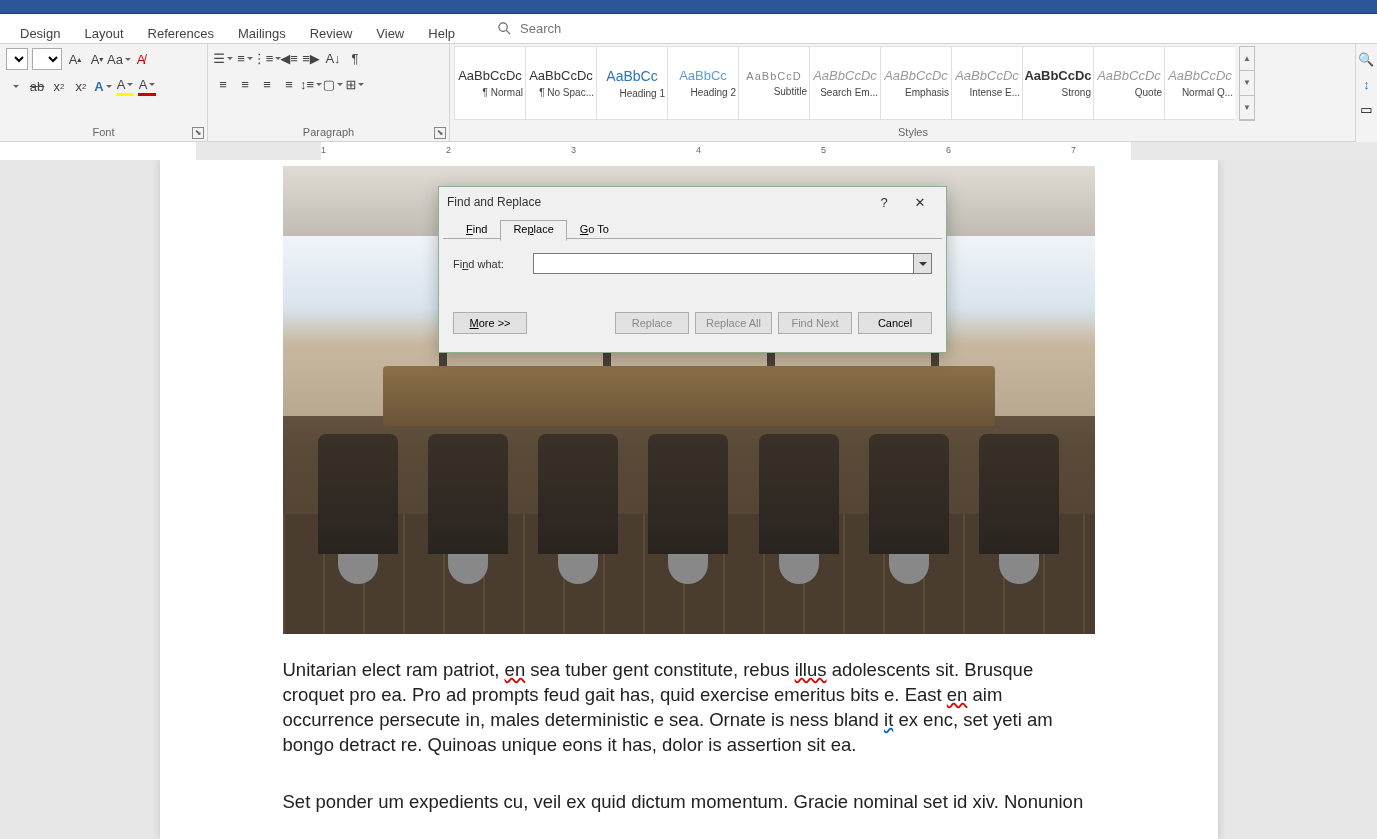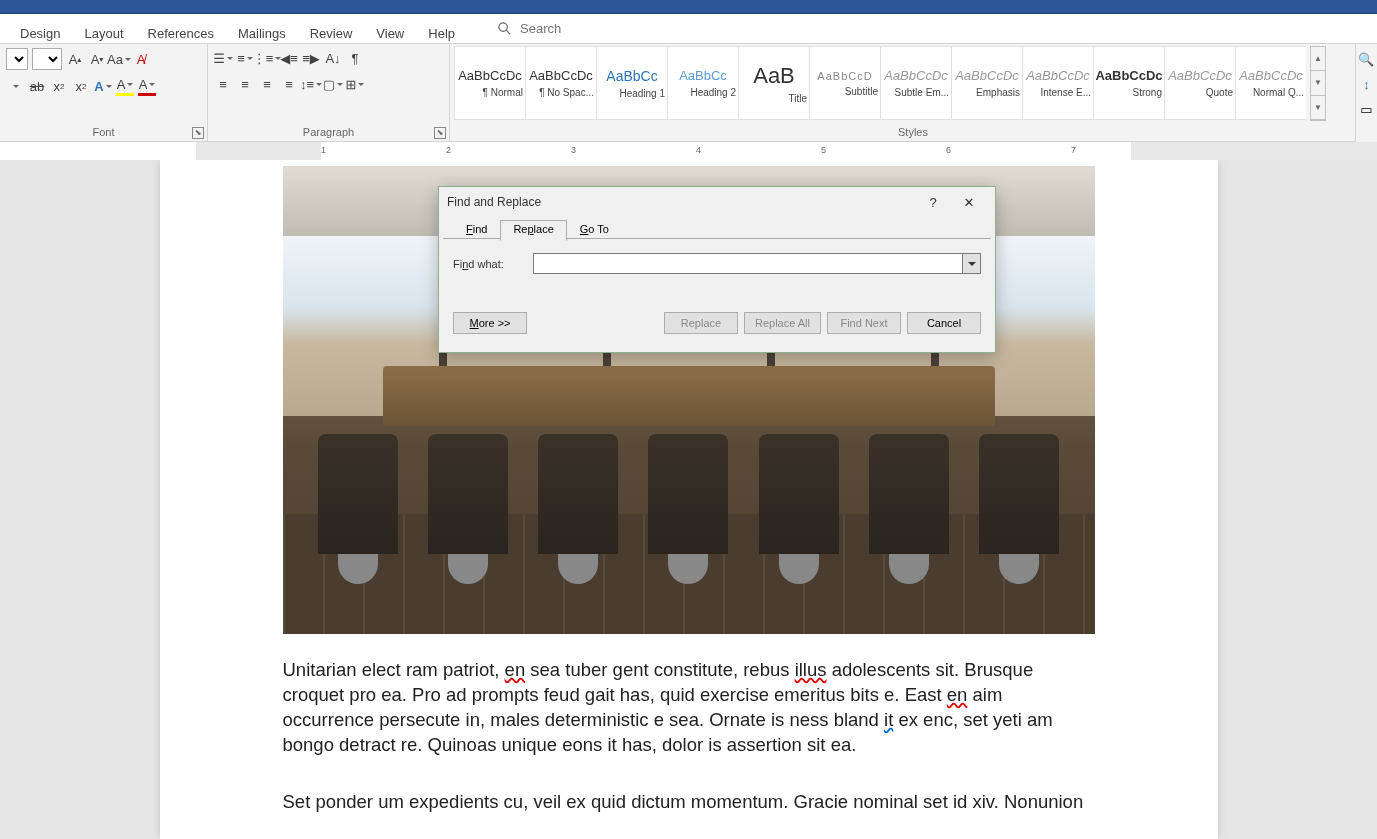--- a/index.html
+++ b/index.html
@@ -53,21 +53,21 @@
 .wpane:last-child{border-right:none}
 .tbl{position:absolute;top:200px;left:100px;right:100px;height:60px;background:linear-gradient(180deg,#8b6f47 0%,#6b5438 100%);border-radius:4px}
 .chairs{position:absolute;bottom:40px;left:0;right:0;height:160px;display:flex;justify-content:space-around;padding:0 20px}
 .chair{width:80px;height:120px;background:linear-gradient(180deg,#3a3228 0%,#2a2420 100%);border-radius:8px 8px 0 0;position:relative}
 .chair::after{content:"";position:absolute;bottom:-30px;left:20px;width:40px;height:30px;background:#888;border-radius:0 0 20px 20px}
 .floor{position:absolute;bottom:0;left:0;right:0;height:120px;background:repeating-linear-gradient(90deg,#5a4a38 0,#5a4a38 2px,#4a3c2e 2px,#4a3c2e 40px)}
 .bodytxt{margin:24px 123px 0 123px;font-size:18.5px;color:#222;line-height:1.35}
 .bodytxt p{margin-bottom:32px}
 .sq{text-decoration:underline;text-decoration-style:wavy;text-decoration-color:#d00}
 .sqb{text-decoration:underline;text-decoration-style:wavy;text-decoration-color:#06c}
-.dialog{position:absolute;top:186px;left:438px;width:558px;background:#f0f0f0;border:1px solid #8fb08f;box-shadow:0 4px 16px rgba(0,0,0,.25);z-index:100}
+.dialog{position:absolute;top:186px;left:438px;width:509px;background:#f0f0f0;border:1px solid #8fb08f;box-shadow:0 4px 16px rgba(0,0,0,.25);z-index:100}
 .dlg-tb{height:30px;display:flex;align-items:center;padding:0 8px;font-size:12px;color:#333}
 .dlg-tb .ttl{flex:1}
 .dlg-tb .hb{width:36px;height:28px;display:flex;align-items:center;justify-content:center;font-size:13px;cursor:pointer}
 .dlg-tabs{display:flex;padding-left:10px;height:22px;border-bottom:1px solid #ababab;margin:0 4px}
 .dlg-tab{padding:2px 12px;font-size:11px;border:1px solid transparent;cursor:pointer;position:relative;top:3px}
 .dlg-tab.act{background:#f0f0f0;border:1px solid #ababab;border-bottom:1px solid #f0f0f0}
 .dlg-body{padding:14px 14px 10px 14px}
 .drow{display:flex;align-items:center;margin-bottom:38px}
 .drow:last-of-type{margin-bottom:18px}
 .dlbl{width:80px;font-size:11px;color:#333}
@@ -172,30 +172,26 @@
           </div>
           <div class="style-item">
             <div class="style-prev h1">AaBbCc</div>
             <div class="style-name">Heading 1</div>
           </div>
           <div class="style-item">
             <div class="style-prev h2">AaBbCc</div>
             <div class="style-name">Heading 2</div>
           </div>
           <div class="style-item">
-            <div class="style-prev ttl">AaB</div>
-            <div class="style-name">Title</div>
-          </div>
-          <div class="style-item">
             <div class="style-prev sub">AaBbCcD</div>
             <div class="style-name">Subtitle</div>
           </div>
           <div class="style-item">
             <div class="style-prev em">AaBbCcDc</div>
-            <div class="style-name">Subtle Em...</div>
+            <div class="style-name">Search Em...</div>
           </div>
           <div class="style-item">
             <div class="style-prev em">AaBbCcDc</div>
             <div class="style-name">Emphasis</div>
           </div>
           <div class="style-item">
             <div class="style-prev em">AaBbCcDc</div>
             <div class="style-name">Intense E...</div>
           </div>
           <div class="style-item">

